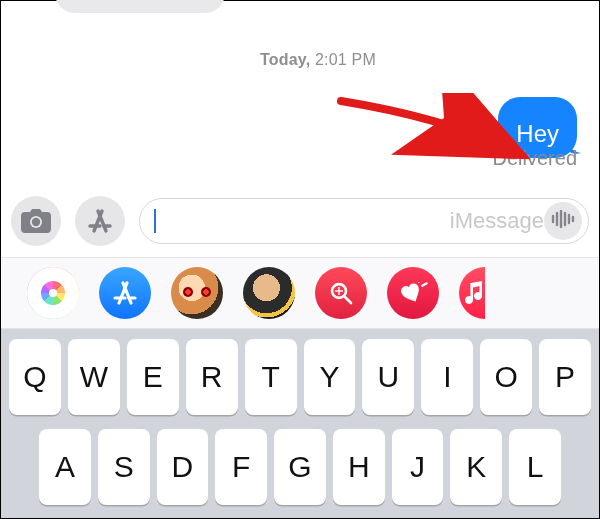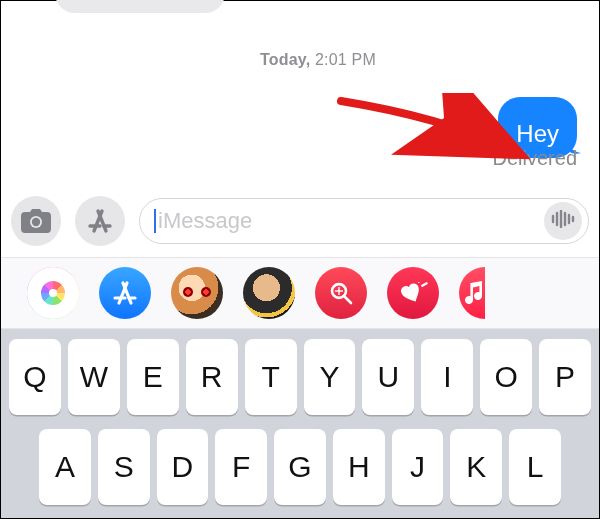--- a/index.html
+++ b/index.html
@@ -44,21 +44,21 @@
     width:50px; height:50px; border-radius:25px; background:#E6E6E8;
     display:flex; align-items:center; justify-content:center; color:#7B7B80;
   }
   .round-gray svg{ display:block; }
   .compose-field{
     flex:1; height:46px; border-radius:23px; border:1.6px solid #D6D6DA;
     display:flex; align-items:center; padding:0 6px 0 14px; background:#fff;
   }
   .compose-field .caret{ width:2px; height:24px; background:#2F6FEB; margin-right:2px; }
   .compose-field input{
-    flex:1; border:none; outline:none; font-size:22px; color:#333; background:transparent;
+    flex:1; border:none; outline:none; font-size:22px; color:#333; background:transparent;text-align:right;
   }
   .compose-field input::placeholder{ color:#C8C8CC; }
   .voice-btn{
     width:38px; height:38px; border-radius:19px; background:#E7E7EA;
     display:flex; align-items:center; justify-content:center; color:#8C8C90;
   }
 
   
   .kb{ position:absolute; left:0; right:0; bottom:0; top:256px; background:#D1D4DA; }
 

